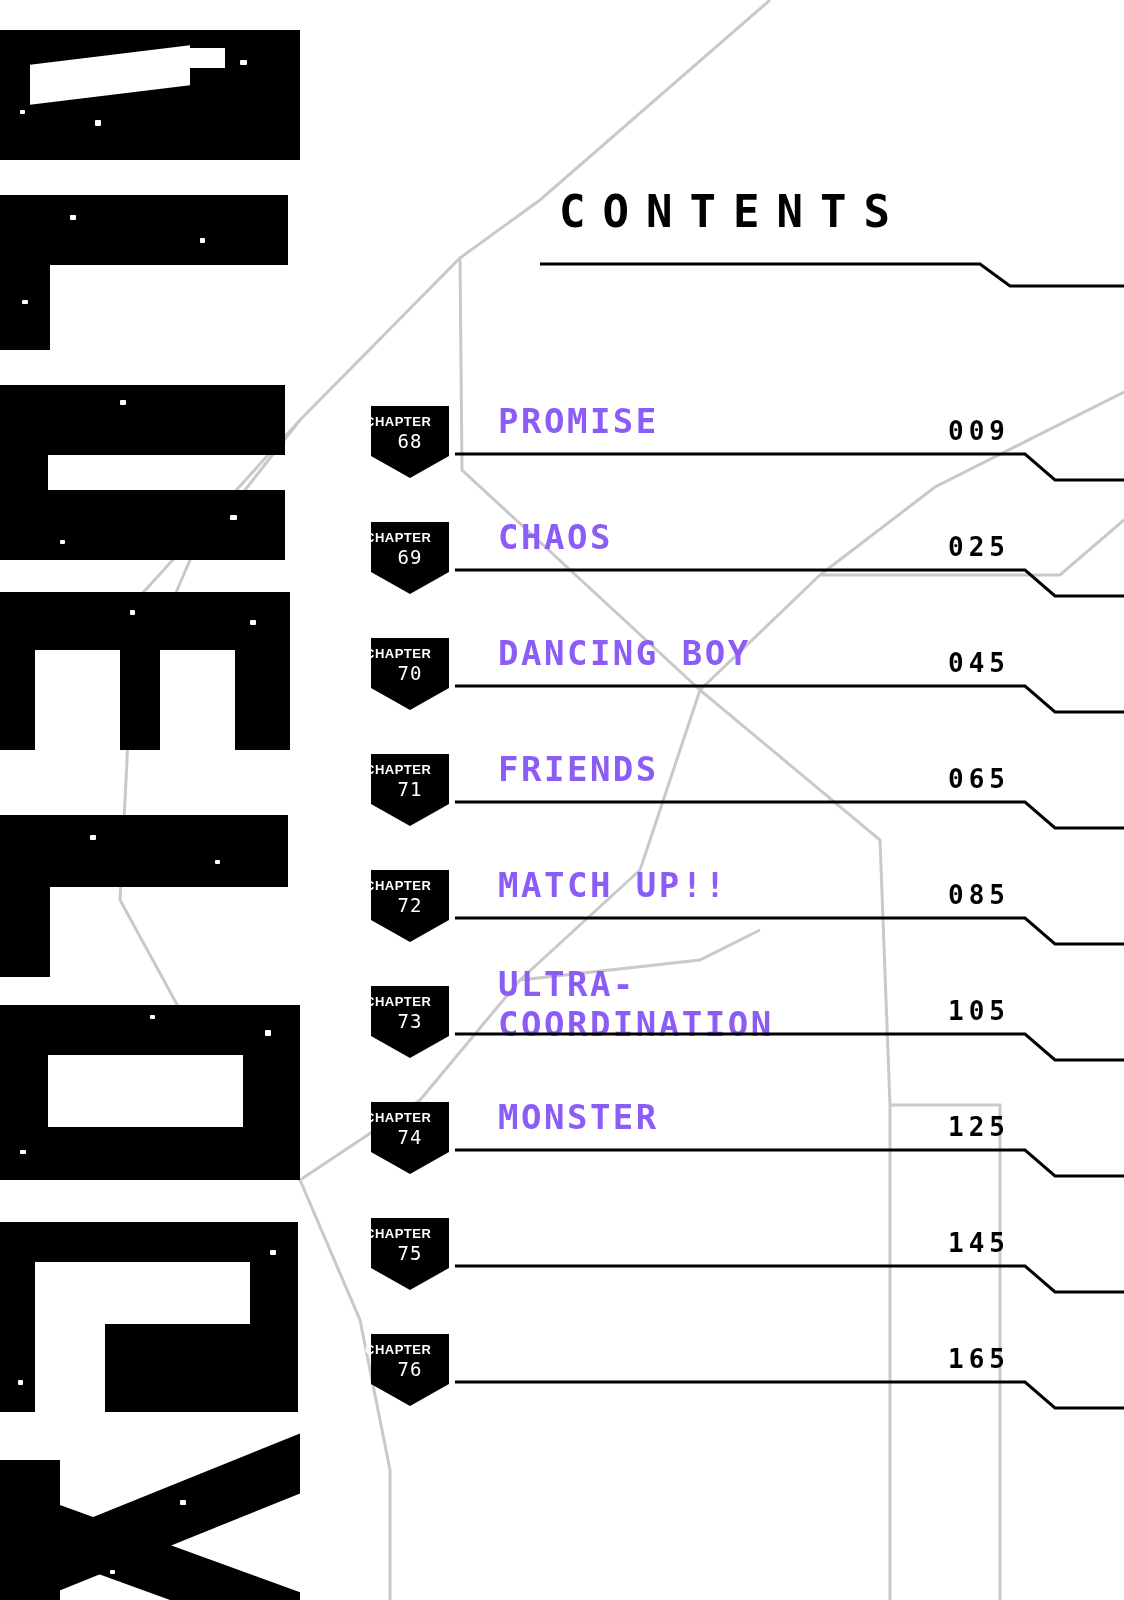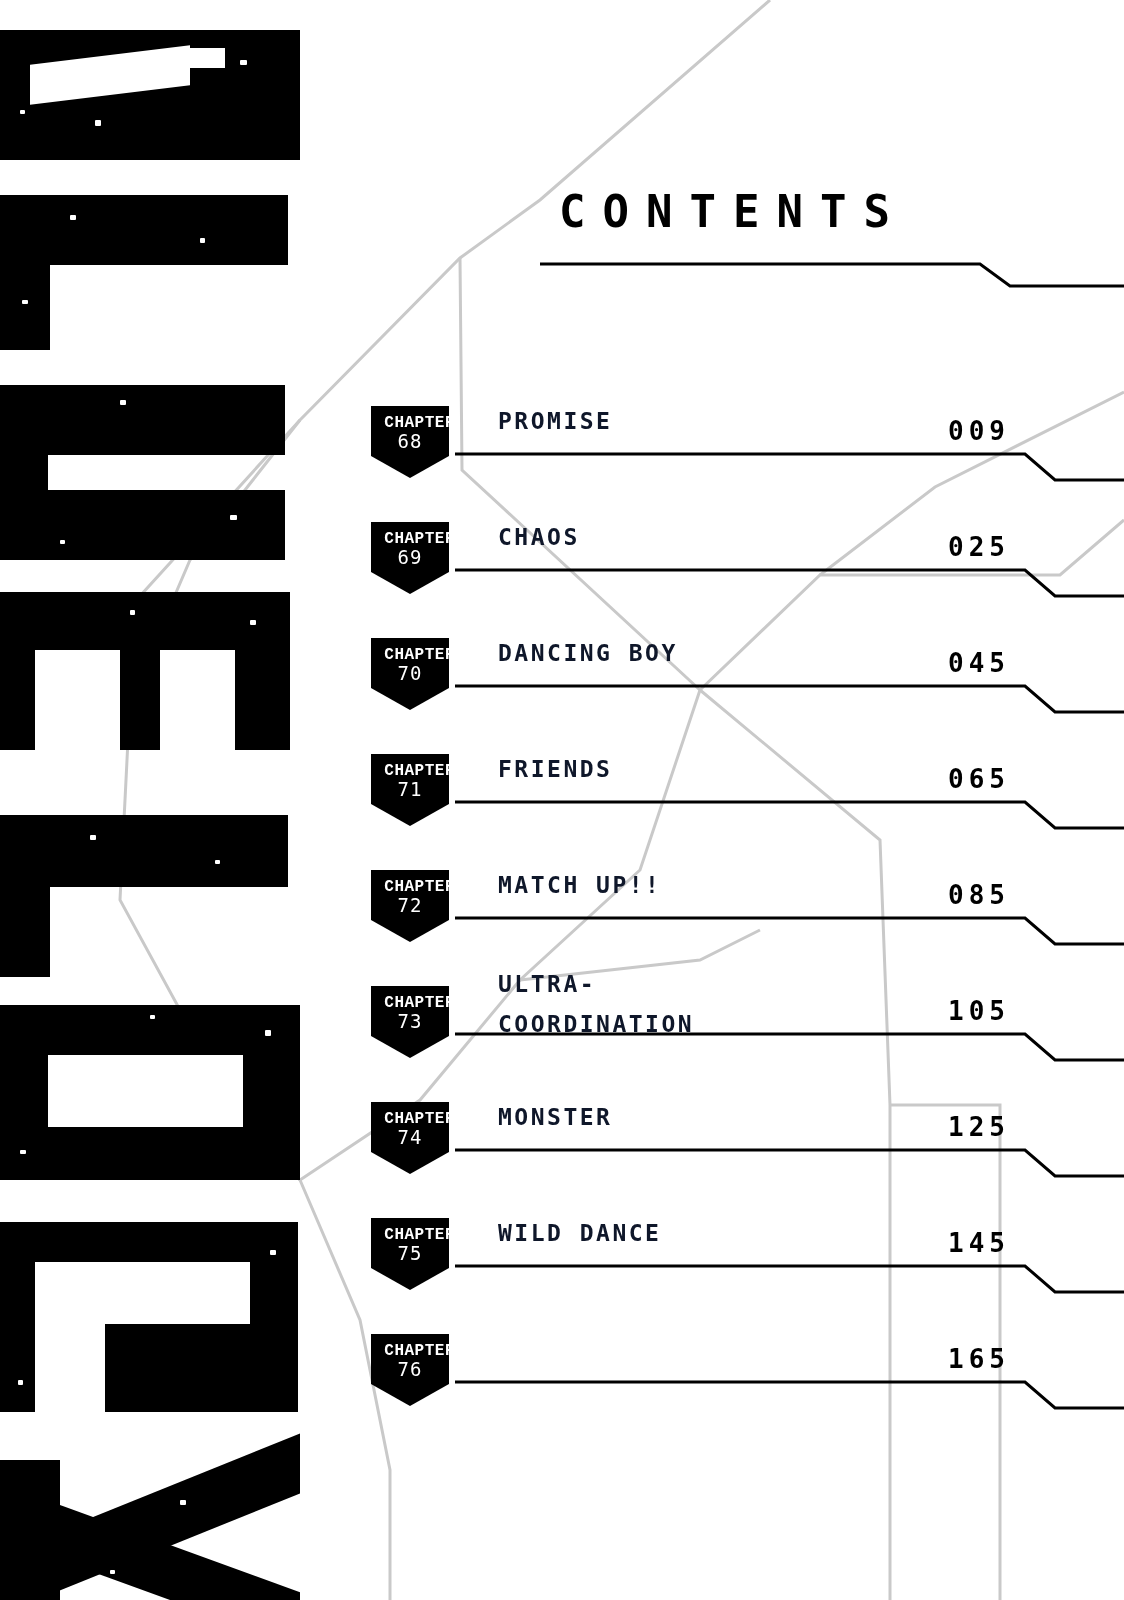--- a/index.html
+++ b/index.html
@@ -93,24 +93,24 @@
     width: 90px;
     height: 82px;
     z-index: 3;
   }
   .badge svg { display: block; }
   .badge .badge-label {
     position: absolute;
     left: 0;
     top: 14px;
     width: 90px;
-    text-align: right;
-    font-family: Liberation Mono, monospace;
+    text-align: left;
+    font-family: Liberation Sans, sans-serif;
     font-weight: bold;
-    font-size: 16px;
+    font-size: 13px;
     letter-spacing: 0.5px;
     color: #fff;
   }
   .badge .badge-num {
     position: absolute;
     left: 0;
     top: 30px;
     width: 90px;
     text-align: center;
     font-family: "DejaVu Sans Mono", monospace;
@@ -119,23 +119,23 @@
     letter-spacing: 1px;
     color: #fff;
   }
   .chapter-title {
     position: absolute;
     left: 133px;
     top: 10px;
     width: 500px;
     font-family: "DejaVu Sans Mono", monospace;
     font-weight: bold;
-    font-size: 23px;
+    font-size: 34px;
     letter-spacing: 2.5px;
-    color: #0f172a;
+    color: #8b5cf6;
     line-height: 38px;
     white-space: pre-line;
   }
   .chapter-title.two-line {
     top: -8px;
     line-height: 40px;
   }
   .chapter-page {
     position: absolute;
     left: 540px;
@@ -347,21 +347,20 @@
       <svg class="row-rule" viewBox="0 0 669 34">
           <polyline points="0,4 570,4 600,30 669,30" fill="none" stroke="#000" stroke-width="3"></polyline>
         </svg>
       <div class="badge">
         <svg viewBox="0 0 90 82" width="90" height="82">
             <polygon points="6,6 84,6 84,56 45,78 6,56" fill="#000"></polygon>
           </svg>
         <div class="badge-label">CHAPTER</div>
         <div class="badge-num">75</div>
       </div>
-      <div class="chapter-title">WILD DANCE</div>
       <div class="chapter-page">145</div>
     </div>
 
     <div class="chapter-row">
       <svg class="row-rule" viewBox="0 0 669 34">
           <polyline points="0,4 570,4 600,30 669,30" fill="none" stroke="#000" stroke-width="3"></polyline>
         </svg>
       <div class="badge">
         <svg viewBox="0 0 90 82" width="90" height="82">
             <polygon points="6,6 84,6 84,56 45,78 6,56" fill="#000"></polygon>

